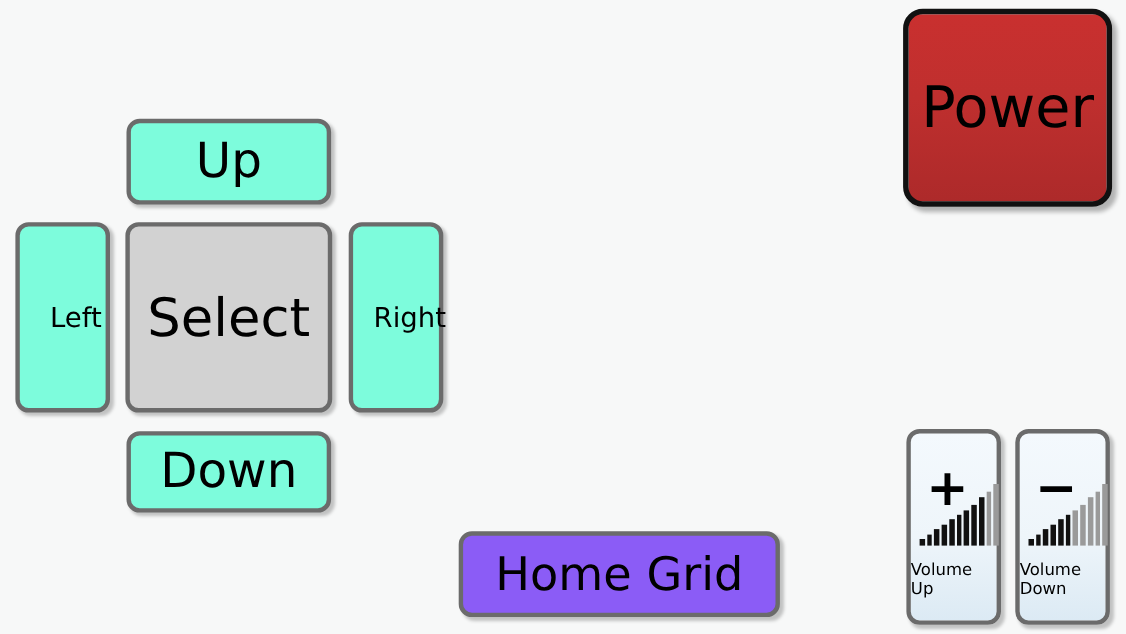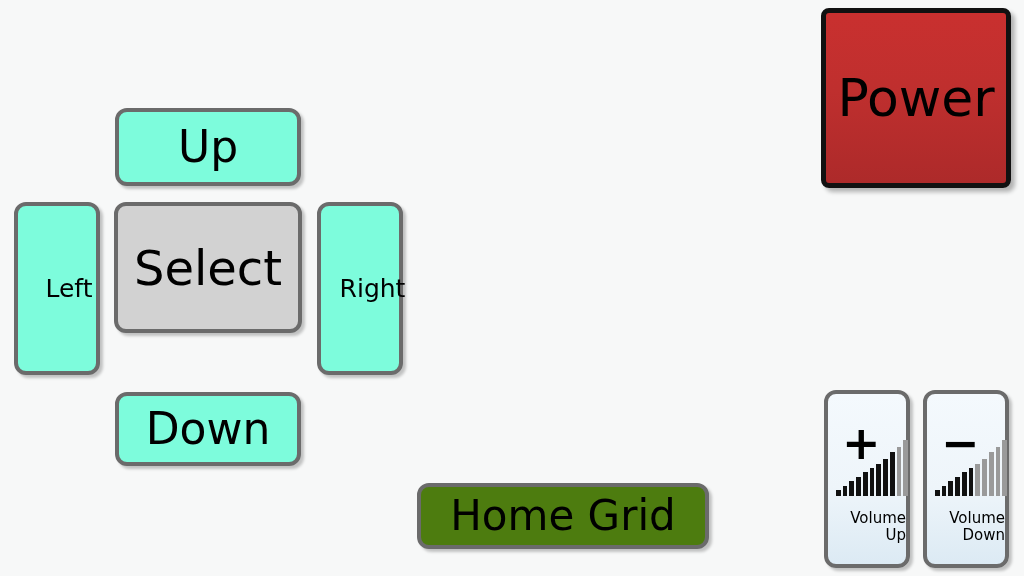--- a/index.html
+++ b/index.html
@@ -54,39 +54,39 @@
     padding-left: 24px;
   }
   #btn-right {
     left: 317px;  top: 202px;
     width: 86px;  height: 173px;
     font-size: 25px;
     padding-left: 25px;
   }
   #btn-select {
     left: 114px;  top: 202px;
-    width: 188px; height: 131px;
+    width: 188px; height: 173px;
     font-size: 48px;
     text-align: right;
   }
 
   
   #btn-home-grid {
     left: 417px;  top: 483px;
-    width: 292px; height: 66px;
+    width: 292px; height: 78px;
     font-size: 42px;
-    background: #4d7c0f;
+    background: #8b5cf6;
   }
 
   
   #btn-power {
     left: 821px;  top: 8px;
     width: 190px; height: 180px;
     border: 5px solid #111;
-    border-radius: 8px;
+    border-radius: 18px;
     background: linear-gradient(to bottom, #c9302f 0%, #bf2f2e 45%, #ad2a2a 100%);
     font-size: 52px;
     box-shadow: 4px 4px 4px rgba(0,0,0,0.28);
   }
 
   
   .btn-vol {
     width: 86px;
     height: 178px;
     top: 390px;
@@ -131,21 +131,21 @@
     flex: 1 1 0;
     background: #111;
   }
   .vol-bars span.muted { background: #9a9a9a; }
 
   .vol-label {
     flex: none;
     font-size: 15px;
     line-height: 1.15;
     color: #000;
-    text-align: right;
+    text-align: left;
     width: 100%;
     padding-top: 4px;
   }
 </style>
 </head>
 <body>
 
 <div class="btn btn-teal" id="btn-up">
   <span>Up</span>
 </div>

